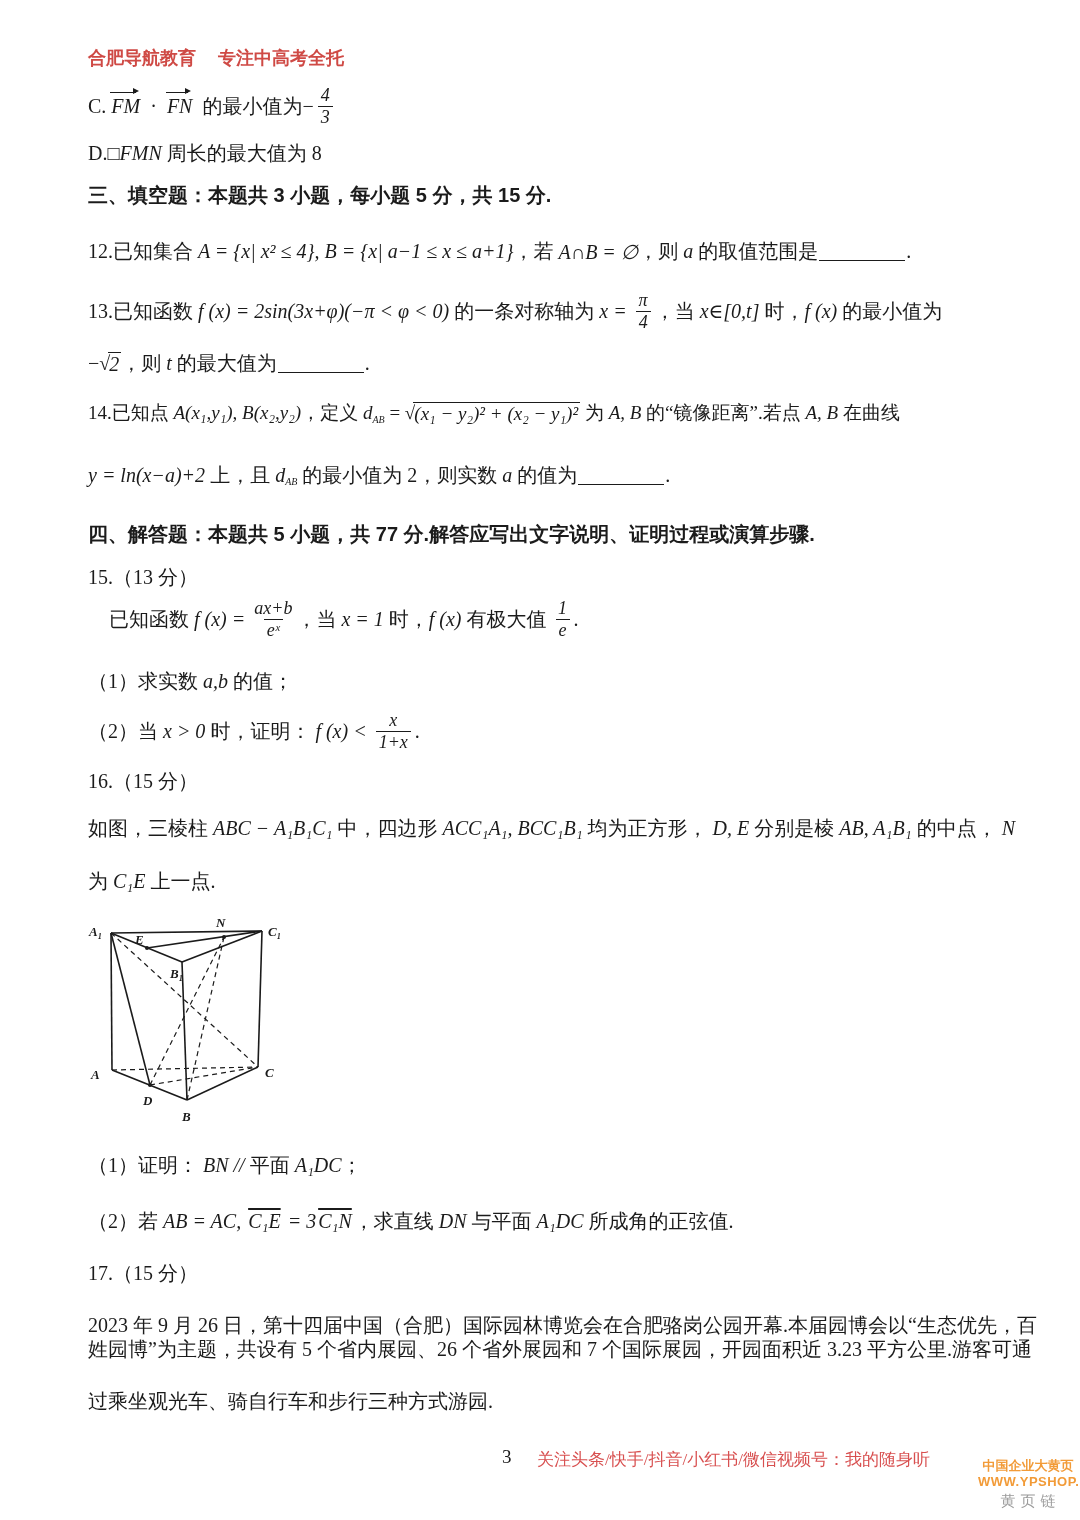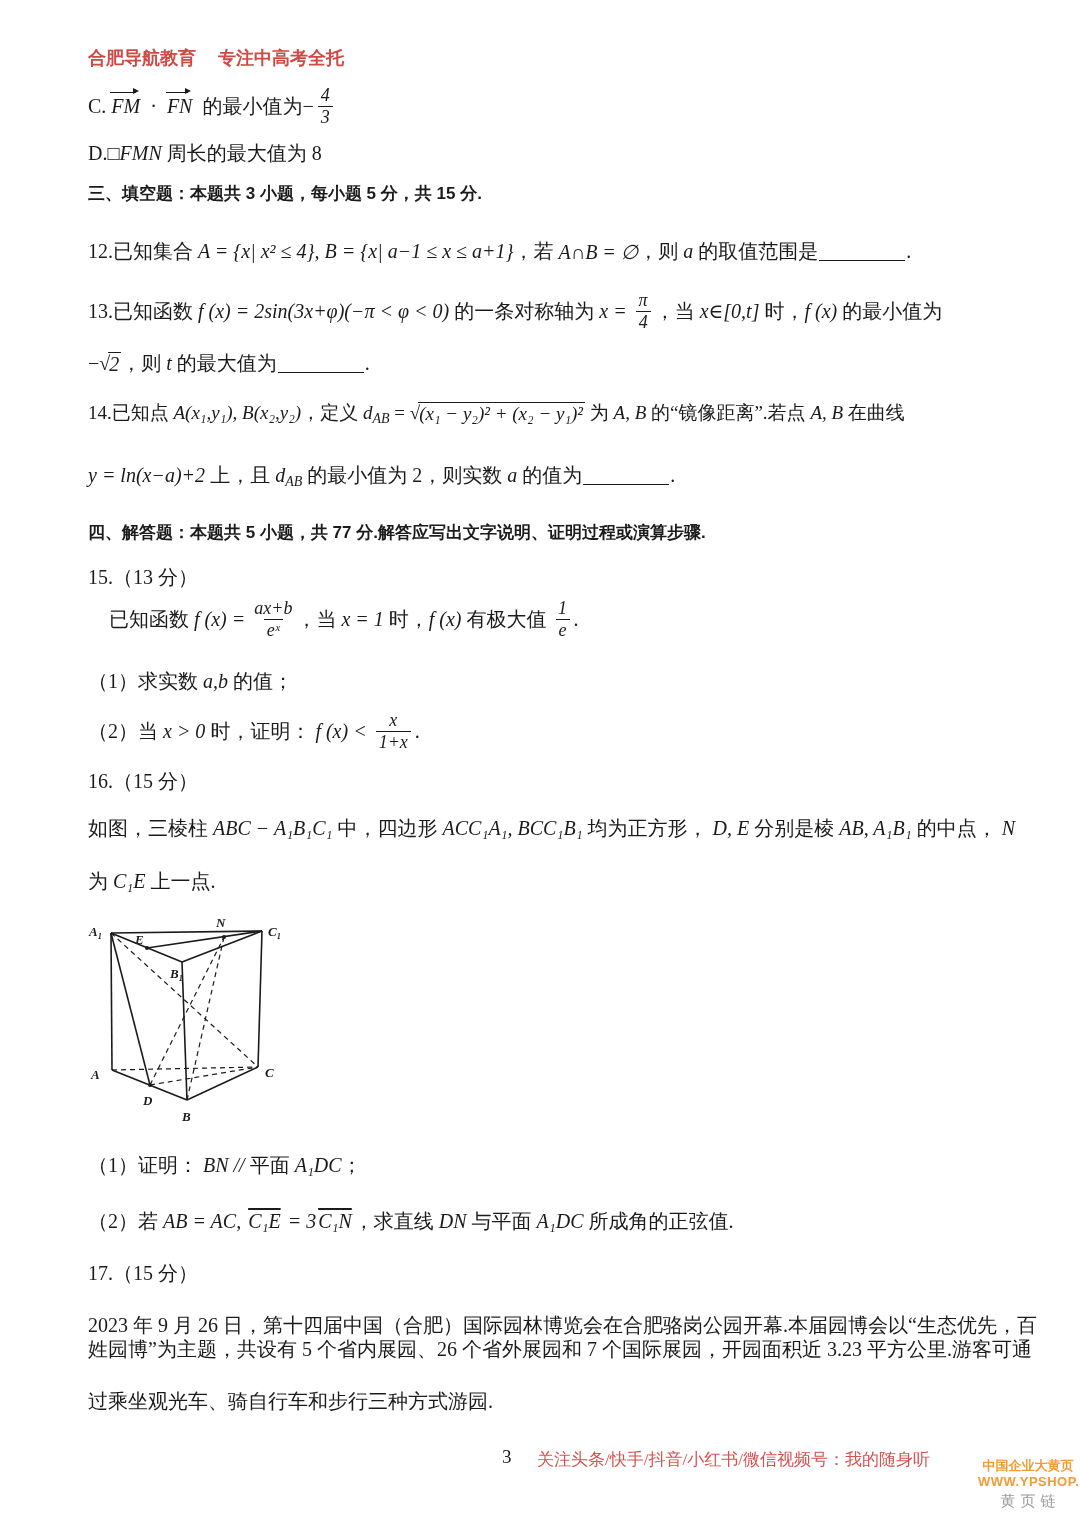--- a/index.html
+++ b/index.html
@@ -4,33 +4,33 @@
 <style>
   html,body{margin:0;padding:0;}
   body{
     width:1080px;height:1520px;background:#ffffff;position:relative;overflow:hidden;
     font-family:"Liberation Serif","DejaVu Serif",serif;color:#1b1b1b;
   }
   .line{position:absolute;left:88px;display:flex;align-items:center;white-space:pre;font-size:20px;}
   .cn{font-family:"Liberation Serif","DejaVu Serif",serif;}
   .m{font-style:italic;}
   .mu{font-style:normal;}
-  .sub{font-size:14px;font-style:italic;position:relative;top:6px;}
+  .sub{font-size:10px;font-style:italic;position:relative;top:6px;}
   .frac{display:inline-flex;flex-direction:column;align-items:center;font-style:italic;
         font-size:18px;line-height:1.15;margin:0 4px;text-align:center;}
   .frac .den{border-top:1.4px solid #1b1b1b;padding:0 3px;}
   .rad{border-top:1.4px solid #1b1b1b;font-style:italic;padding:0 2px 0 1px;margin-left:-2px;}
   .vec{font-style:italic;position:relative;margin:0 3px;padding:0 2px;text-align:right;}
   .vec::before{content:"";position:absolute;left:1px;right:6px;top:-3px;border-top:1.5px solid #1b1b1b;}
   .vec::after{content:"";position:absolute;right:0;top:-6.5px;width:0;height:0;
               border:3.5px solid transparent;border-left:6px solid #1b1b1b;}
   .ol{font-style:italic;text-decoration:overline;margin:0 2px;}
   .blank{display:inline-block;width:86px;border-bottom:1.4px solid #1b1b1b;height:1em;
          align-self:flex-end;margin:0 1px 4px 1px;}
-  .heading{font-weight:bold;font-size:17px;font-family:"Liberation Sans","DejaVu Sans",sans-serif;}
+  .heading{font-weight:bold;font-size:20px;font-family:"Liberation Sans","DejaVu Sans",sans-serif;}
   .brand{position:absolute;top:46px;font-size:18px;font-weight:bold;}
   .figure{position:absolute;left:85px;top:912px;}
   .fig-label{font-family:"Liberation Serif","DejaVu Serif",serif;font-style:italic;font-weight:bold;font-size:13px;}
   .footer-page{position:absolute;left:502px;top:1446px;font-size:19px;}
   .footer-promo{position:absolute;left:537px;top:1448px;font-size:17px;font-weight:normal;
                 font-family:"Liberation Serif","DejaVu Serif",serif;}
   .watermark{position:absolute;left:978px;top:1458px;width:100px;text-align:center;
              font-family:"Liberation Sans","DejaVu Sans",sans-serif;line-height:1.25;}
   .wm1{font-size:13px;font-weight:bold;}
   .wm2{font-size:13px;font-weight:bold;letter-spacing:0.5px;}

